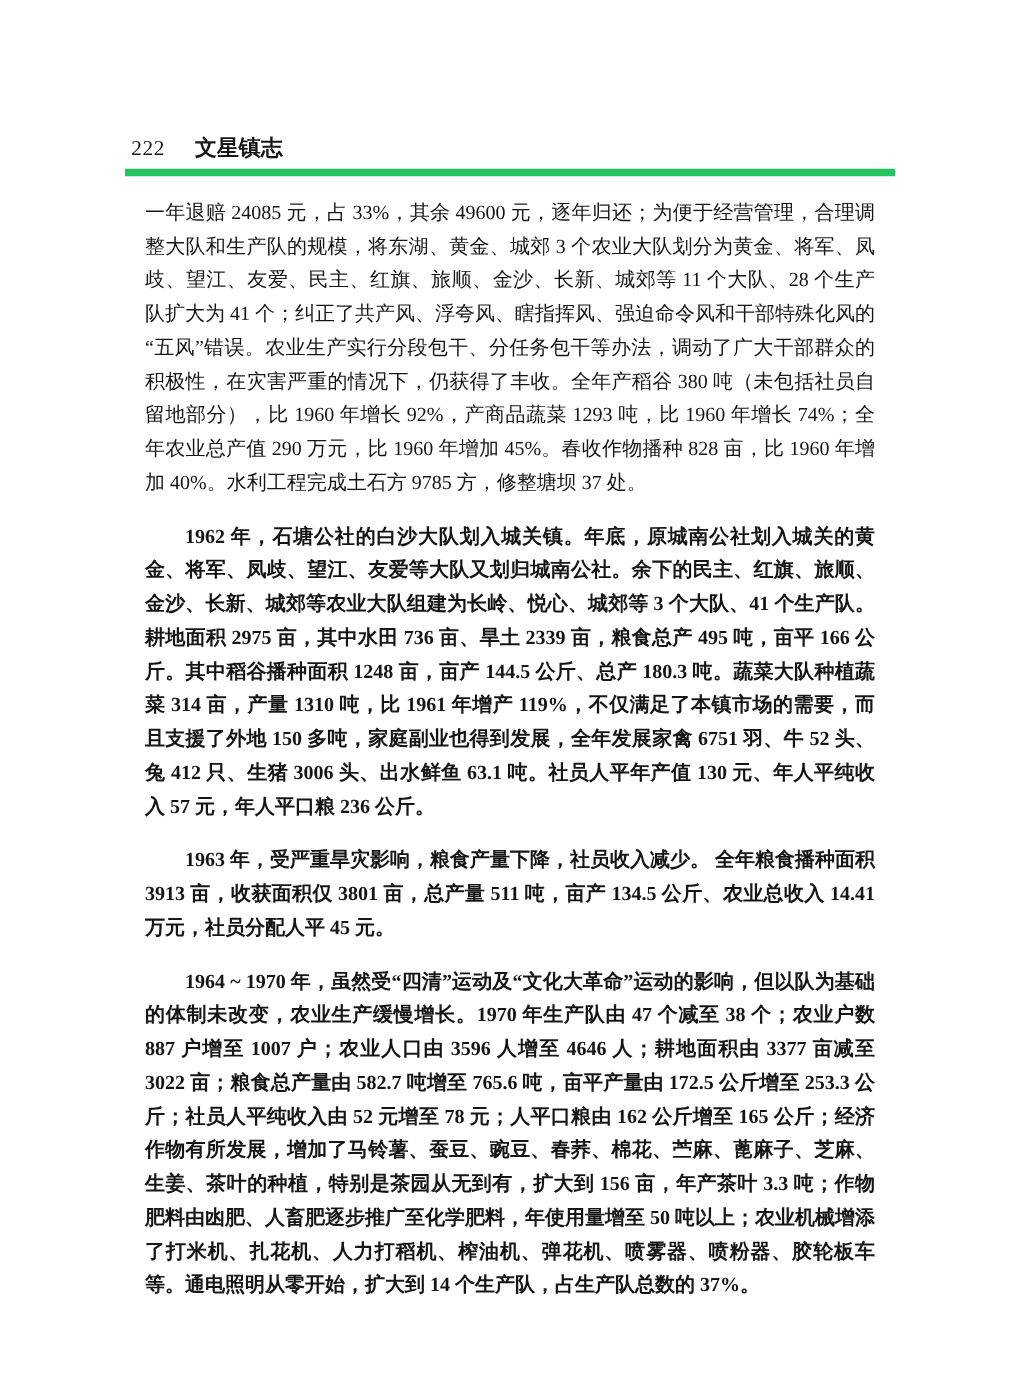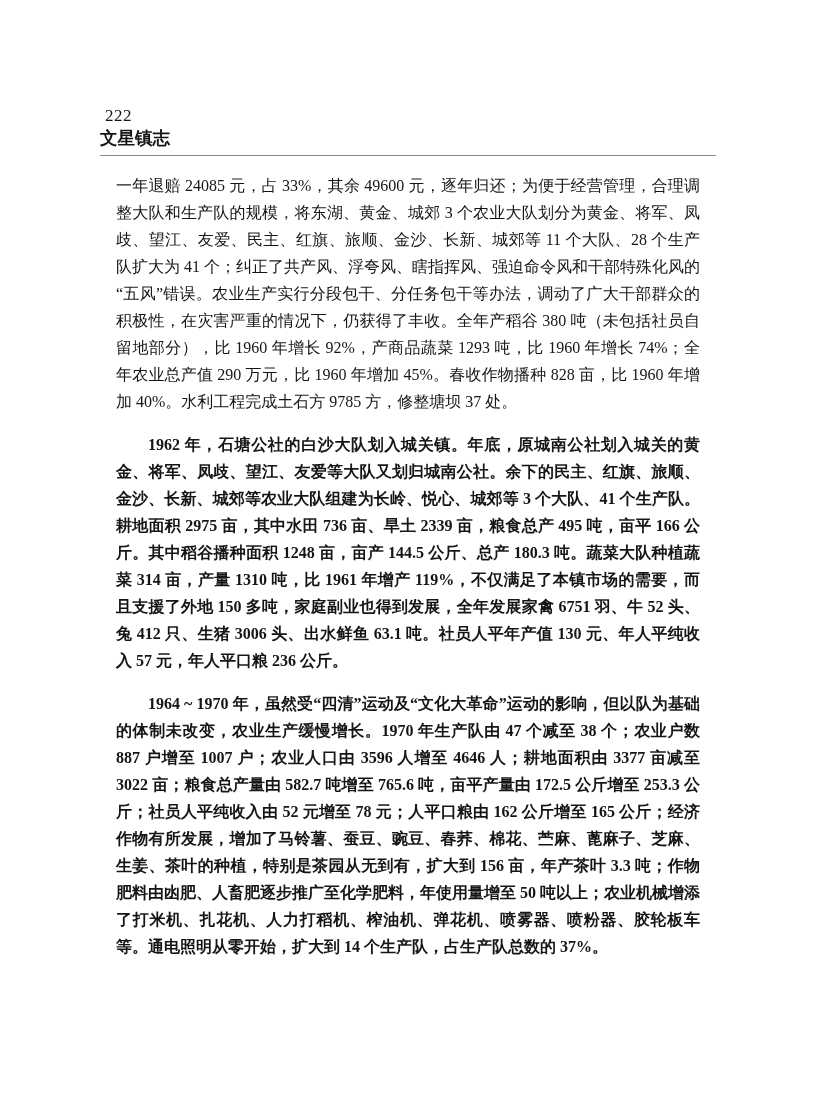--- a/index.html
+++ b/index.html
@@ -19,34 +19,34 @@
     position: absolute;
     left: 100px;
     top: 0;
     width: 616px;
   }
   
   .running-head {
     padding-top: 106px;
     display: flex;
     align-items: baseline;
-    border-bottom: 1px solid #22c55e;
+    border-bottom: 6px solid #22c55e;
     padding-bottom: 5px;
-    flex-direction: column;
   }
   .pagenum {
     font-family: "Liberation Serif", "DejaVu Serif", serif;
     font-size: 17px;
     letter-spacing: 0.5px;
     padding-left: 5px;
   }
   .booktitle {
     font-family: "Liberation Sans", "DejaVu Sans", sans-serif;
     font-weight: bold;
     font-size: 17.5px;
+    margin-left: 24px;
   }
   
   .body-text {
     margin-top: 13px;
   }
   .para {
     margin: 16px;
     font-size: 16px;
     line-height: 27px;
     text-align: justify;
@@ -63,15 +63,16 @@
 
 <div class="page">
   <header class="running-head">
     <span class="pagenum">222</span>
     <span class="booktitle">文星镇志</span>
   </header>
 
   <main class="body-text">
     <p class="para">一年退赔 24085 元，占 33%，其余 49600 元，逐年归还；为便于经营管理，合理调整大队和生产队的规模，将东湖、黄金、城郊 3 个农业大队划分为黄金、将军、凤歧、望江、友爱、民主、红旗、旅顺、金沙、长新、城郊等 11 个大队、28 个生产队扩大为 41 个；纠正了共产风、浮夸风、瞎指挥风、强迫命令风和干部特殊化风的“五风”错误。农业生产实行分段包干、分任务包干等办法，调动了广大干部群众的积极性，在灾害严重的情况下，仍获得了丰收。全年产稻谷 380 吨（未包括社员自留地部分），比 1960 年增长 92%，产商品蔬菜 1293 吨，比 1960 年增长 74%；全年农业总产值 290 万元，比 1960 年增加 45%。春收作物播种 828 亩，比 1960 年增加 40%。水利工程完成土石方 9785 方，修整塘坝 37 处。</p>
     <p class="para indent">1962 年，石塘公社的白沙大队划入城关镇。年底，原城南公社划入城关的黄金、将军、凤歧、望江、友爱等大队又划归城南公社。余下的民主、红旗、旅顺、金沙、长新、城郊等农业大队组建为长岭、悦心、城郊等 3 个大队、41 个生产队。耕地面积 2975 亩，其中水田 736 亩、旱土 2339 亩，粮食总产 495 吨，亩平 166 公斤。其中稻谷播种面积 1248 亩，亩产 144.5 公斤、总产 180.3 吨。蔬菜大队种植蔬菜 314 亩，产量 1310 吨，比 1961 年增产 119%，不仅满足了本镇市场的需要，而且支援了外地 150 多吨，家庭副业也得到发展，全年发展家禽 6751 羽、牛 52 头、兔 412 只、生猪 3006 头、出水鲜鱼 63.1 吨。社员人平年产值 130 元、年人平纯收入 57 元，年人平口粮 236 公斤。</p>
+    <p class="para indent">1963 年，受严重旱灾影响，粮食产量下降，社员收入减少。 全年粮食播种面积 3913 亩，收获面积仅 3801 亩，总产量 511 吨，亩产 134.5 公斤、农业总收入 14.41 万元，社员分配人平 45 元。</p>
     <p class="para indent">1964 ~ 1970 年，虽然受“四清”运动及“文化大革命”运动的影响，但以队为基础的体制未改变，农业生产缓慢增长。1970 年生产队由 47 个减至 38 个；农业户数 887 户增至 1007 户；农业人口由 3596 人增至 4646 人；耕地面积由 3377 亩减至 3022 亩；粮食总产量由 582.7 吨增至 765.6 吨，亩平产量由 172.5 公斤增至 253.3 公斤；社员人平纯收入由 52 元增至 78 元；人平口粮由 162 公斤增至 165 公斤；经济作物有所发展，增加了马铃薯、蚕豆、豌豆、春荞、棉花、苎麻、蓖麻子、芝麻、生姜、茶叶的种植，特别是茶园从无到有，扩大到 156 亩，年产茶叶 3.3 吨；作物肥料由凼肥、人畜肥逐步推广至化学肥料，年使用量增至 50 吨以上；农业机械增添了打米机、扎花机、人力打稻机、榨油机、弹花机、喷雾器、喷粉器、胶轮板车等。通电照明从零开始，扩大到 14 个生产队，占生产队总数的 37%。</p>
   </main>
 </div>
 
 </body></html>

